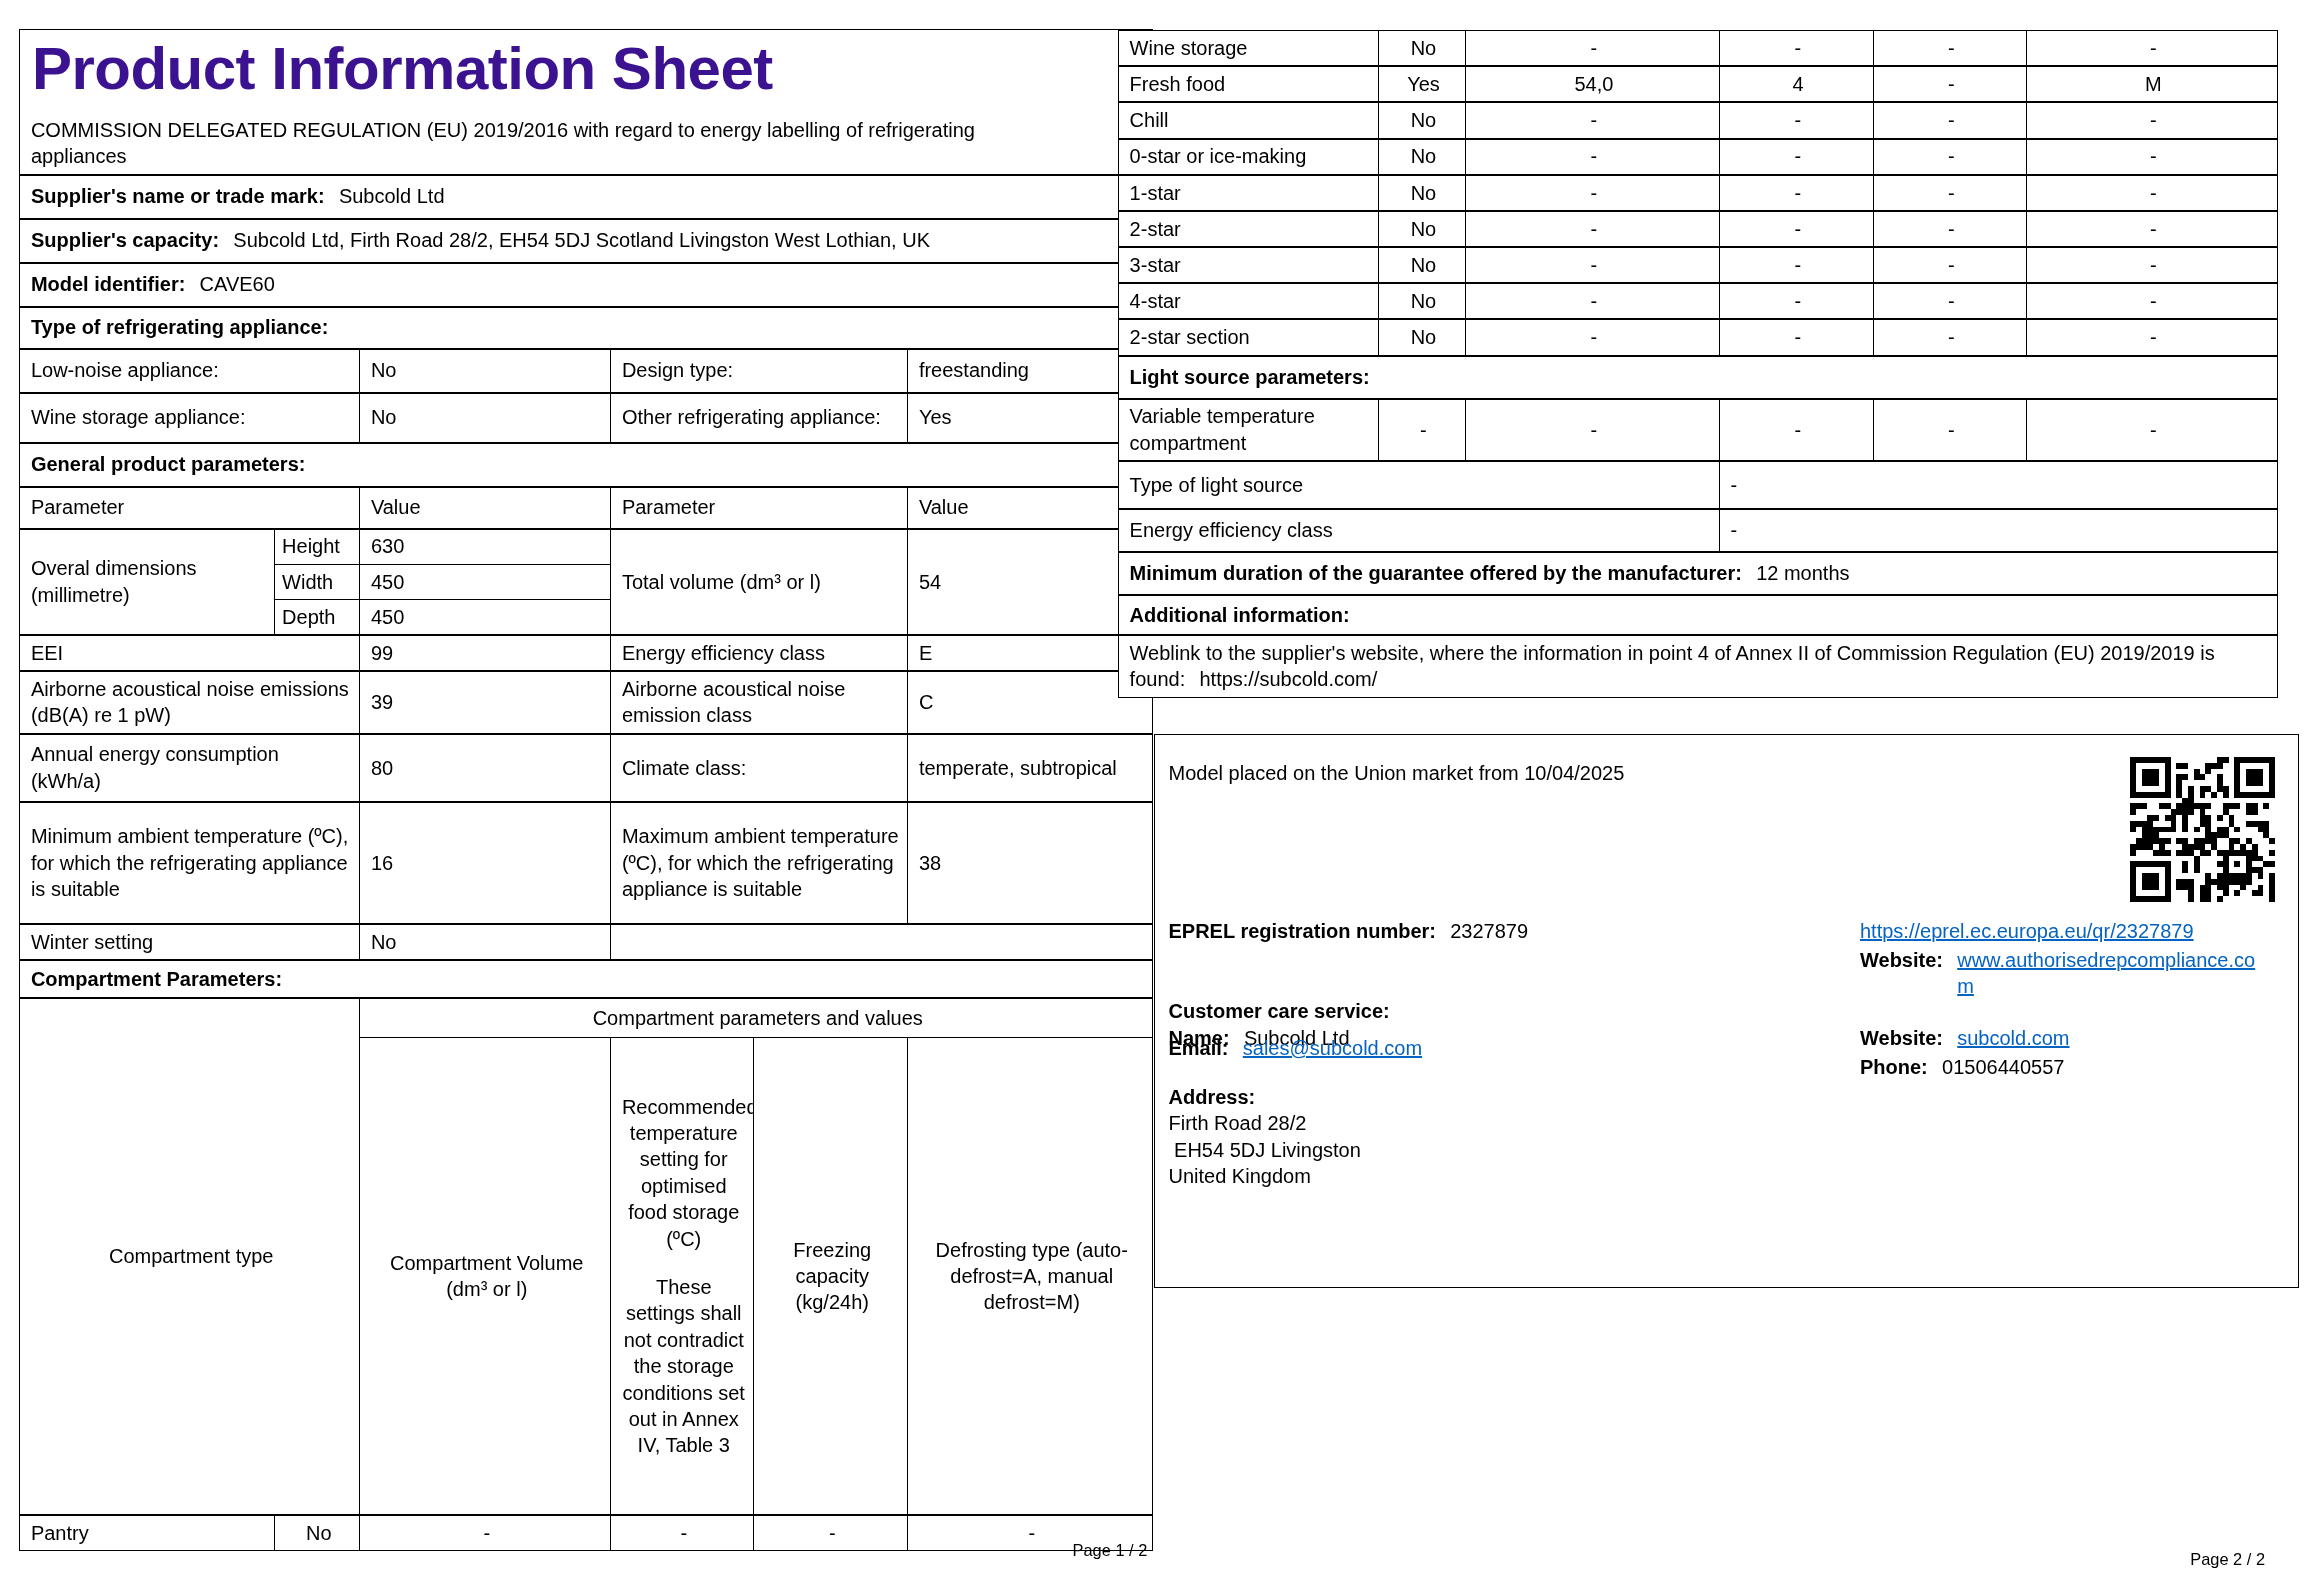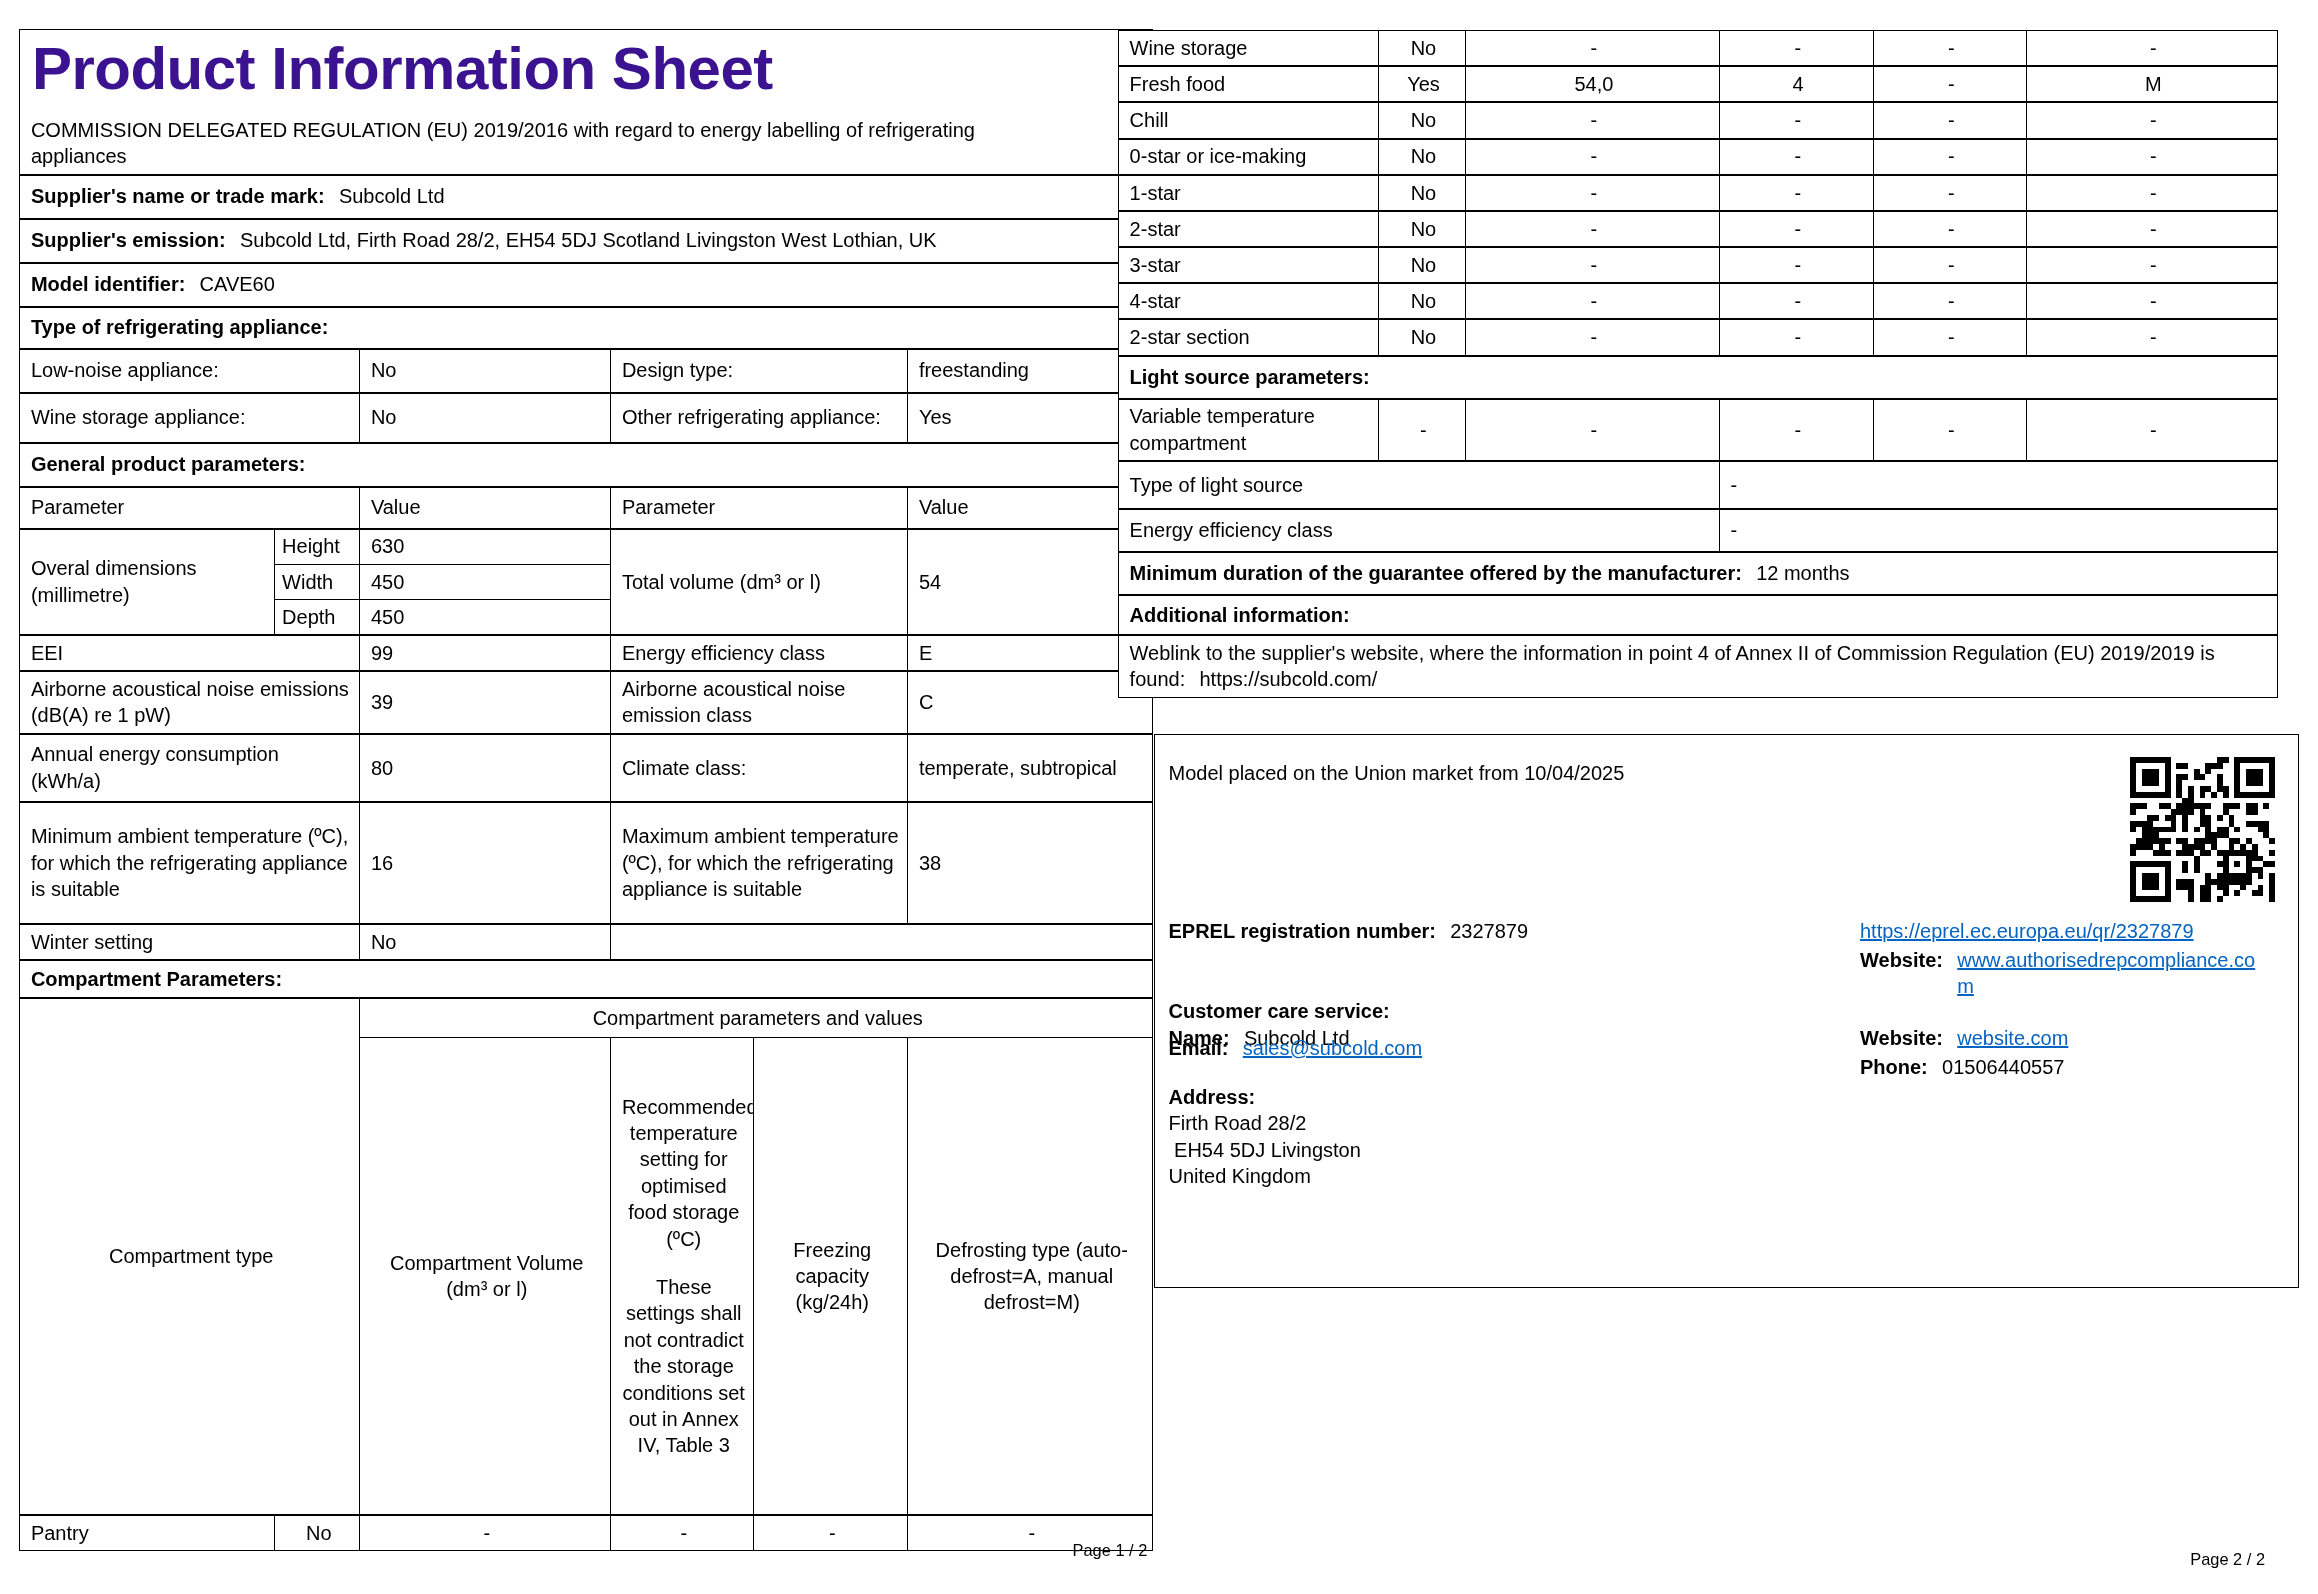--- a/index.html
+++ b/index.html
@@ -73,21 +73,21 @@
 
   <tr class="dbl" style="height:44px">
     <td colspan="6">
       <span class="b">Supplier's name or trade mark:</span>
       <span class="val">Subcold Ltd</span>
     </td>
   </tr>
 
   <tr class="dbl" style="height:44px">
     <td colspan="6">
-      <span class="b">Supplier's emission:</span>
+      <span class="b">Supplier's capacity:</span>
       <span class="val">Subcold Ltd, Firth Road 28/2, EH54 5DJ Scotland Livingston West Lothian, UK</span>
     </td>
   </tr>
 
   <tr class="dbl" style="height:44px">
     <td colspan="6">
       <span class="b">Model identifier:</span>
       <span class="val">CAVE60</span>
     </td>
   </tr>
@@ -654,21 +654,21 @@
   <div class="abs leftcol" style="top:263px;">
     <span class="b">Customer care service:</span>
   </div>
 
   <div class="abs leftcol" style="top:290px;">
     <span class="b">Name:</span>
     <span class="val">Subcold Ltd</span>
   </div>
   <div class="abs rightcol" style="top:290px;">
     <span class="b">Website:</span>
-    <span class="val link">website.com</span>
+    <span class="val link">subcold.com</span>
   </div>
 
   <div class="abs leftcol" style="top:300px;">
     <span class="b">Email:</span>
     <span class="val link">sales@subcold.com</span>
   </div>
   <div class="abs rightcol" style="top:319px;">
     <span class="b">Phone:</span>
     <span class="val">01506440557</span>
   </div>

